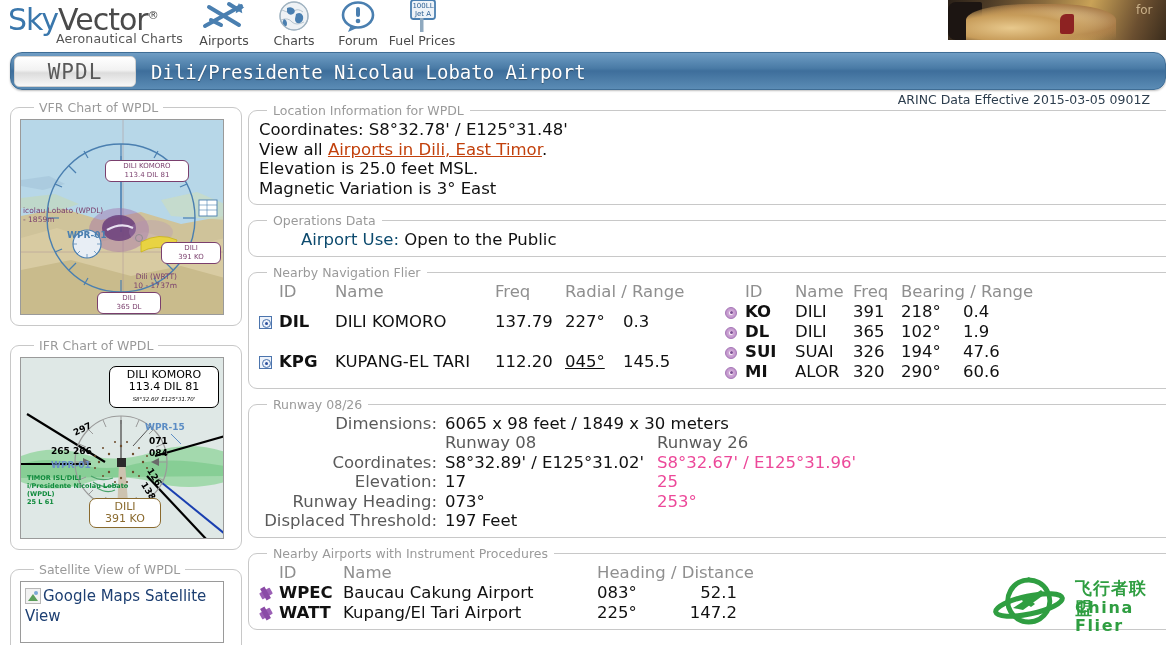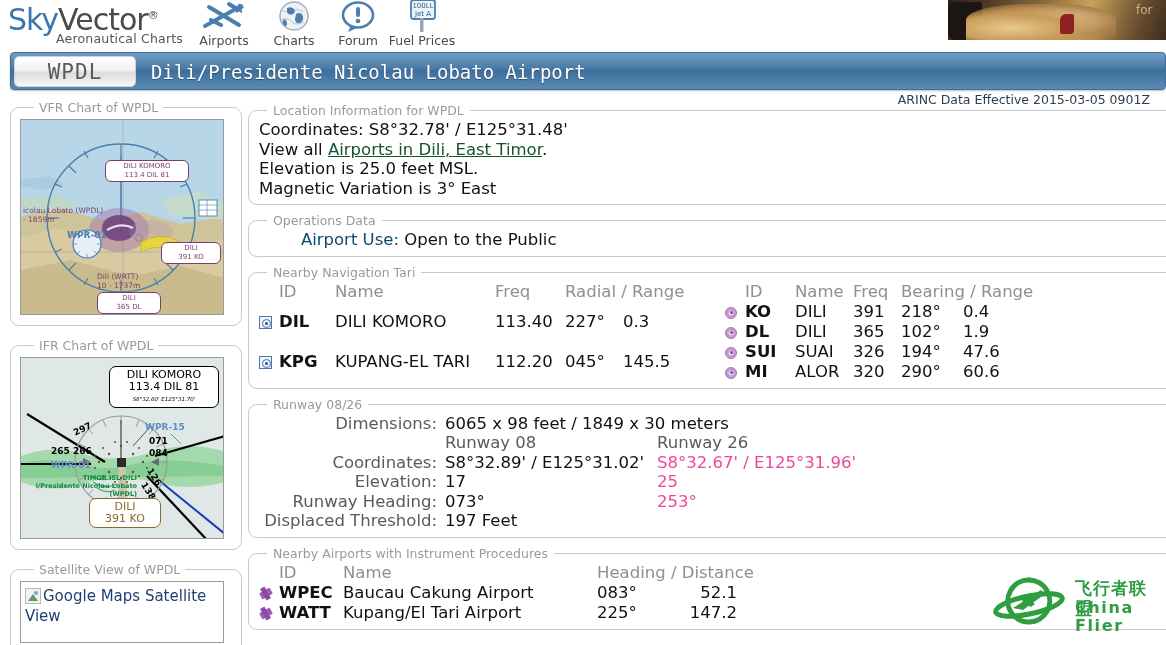--- a/index.html
+++ b/index.html
@@ -74,21 +74,21 @@
   }
 
   
   #titlebar-wrap {
     position: absolute; left: 10px; top: 52px;
     width: 1156px; height: 38px;
   }
   #titlebar {
     position: relative;
     height: 38px;
-    border-radius: 4px;
+    border-radius: 12px;
     background: linear-gradient(to bottom, #6f9dc4 0%, #4a7ba6 42%, #3e6e9b 50%, #5b8cb5 100%);
     border: 1px solid #3f6d95;
     box-shadow: 0 1px 2px rgba(0,0,0,0.25);
     overflow: hidden;
   }
   #title-id {
     position: absolute; left: 3px; top: 3px;
     width: 122px; height: 31px;
     border-radius: 5px;
     background: linear-gradient(to bottom, #ffffff 0%, #f2f2f2 45%, #dcdcdc 55%, #f7f7f7 100%);
@@ -183,21 +183,21 @@
     font-size: 12.5px; color: #9a9a9a;
     padding: 0 6px; margin-left: 18px;
   }
   .fs-body { padding: 0 10px 0 10px; }
 
   .info-line {
     font-size: 16.5px; color: #111;
     line-height: 19.5px;
     white-space: nowrap;
   }
-  a.link { color: #14532d; text-decoration: underline; cursor: pointer; }
+  a.link { color: #c2410c; text-decoration: underline; cursor: pointer; }
 
   .kv { font-size: 16.5px; line-height: 19.5px; white-space: nowrap; }
   .kv .k { color: #0c4a6e; display: inline-block; text-align: right; }
   .kv .v { color: #111; display: inline-block; }
 
   
   table.navtbl { border-collapse: collapse; font-size: 16.5px; }
   table.navtbl th {
     font-weight: normal; color: #8f8f8f;
     text-align: left; padding: 0 9px 0 0; line-height: 20px;
@@ -284,21 +284,21 @@
   .ifr-label {
     position:absolute; background:#fff; border:1px solid #000;
     border-radius:7px; text-align:center; padding:2px 3px;
     font-size:9px; line-height:11px; color:#000; white-space:nowrap;
   }
   .ifr-label2 {
     position:absolute; background:#fff; border:1px solid #8a6a2e;
     border-radius:7px; text-align:center; padding:2px 4px;
     font-size:9px; line-height:11px; color:#8a6a2e; white-space:nowrap;
   }
-  .grn-txt { position:absolute; color:#0f8a3c; font-size:6.5px; line-height:8px; text-align:right; font-weight:bold;}
+  .grn-txt { position:absolute; color:#0f8a3c; font-size:6.5px; line-height:8px; text-align:left; font-weight:bold;}
   .blu-txt { position:absolute; color:#5b8cc4; font-size:9px; font-weight:bold;}
   .blk-txt { position:absolute; color:#000; font-size:9px; font-weight:bold;}
 </style>
 </head>
 <body>
 
 <div id="header">
 
   <div id="logo-block">
     <div id="logo-sky">
@@ -438,21 +438,21 @@
       </svg>
       <div class="mini-label" style="left:84px; top:40px; width:84px;">
         <span>DILI KOMORO</span><br>
         <span>113.4 DIL 81</span>
       </div>
       <div style="position:absolute;left:2px;top:86px;color:#7a3f6d;font-size:7.5px;line-height:9px;">
         <span>icolau Lobato (WPDL)</span><br>
         <span>- 1859m</span>
       </div>
       <div style="position:absolute;left:46px;top:110px;color:#4a7fb0;font-size:9px;font-weight:bold;">WPR-01</div>
-      <div style="position:absolute;left:76px;top:152px;color:#7a3f6d;font-size:7.5px;line-height:9px;text-align:left;width:80px;">
+      <div style="position:absolute;left:76px;top:152px;color:#7a3f6d;font-size:7.5px;line-height:9px;text-align:right;width:80px;">
         <span>Dili (WRTT)</span><br>
         <span>10 - 1737m</span>
       </div>
       <div class="mini-label" style="left:76px; top:172px; width:64px;">
         <span>DILI</span><br>
         <span>365 DL</span>
       </div>
       <div class="mini-label" style="left:140px; top:122px; width:60px;">
         <span>DILI</span><br>
         <span>391 KO</span>
@@ -583,49 +583,49 @@
     <legend>Operations Data</legend>
     <div class="fs-body">
       <div class="kv">
         <span class="k" style="width:140px;">Airport Use:</span>
         <span class="v">Open to the Public</span>
       </div>
     </div>
   </fieldset>
 
   <fieldset class="fs">
-    <legend>Nearby Navigation Tari</legend>
+    <legend>Nearby Navigation Flier</legend>
     <div class="fs-body" style="display:flex;">
       <table class="navtbl">
         <thead>
           <tr>
             <th class="icn"></th>
             <th style="width:56px;">ID</th>
             <th style="width:160px;">Name</th>
             <th style="width:70px;">Freq</th>
             <th style="width:160px;">Radial / Range</th>
           </tr>
         </thead>
         <tbody>
           <tr>
             <td class="icn"><span class="vor-ic"></span></td>
             <td class="id">DIL</td>
             <td>DILI KOMORO</td>
-            <td>113.40</td>
+            <td>137.79</td>
             <td>
               <span style="display:inline-block;width:58px;">227°</span><span style="display:inline-block;">0.3</span>
             </td>
           </tr>
           <tr>
             <td class="icn"><span class="vor-ic"></span></td>
             <td class="id">KPG</td>
             <td>KUPANG-EL TARI</td>
             <td>112.20</td>
             <td>
-              <span style="display:inline-block;width:58px;">045°</span><span style="display:inline-block;">145.5</span>
+              <span style="display:inline-block;width:58px;text-decoration:underline;">045°</span><span style="display:inline-block;">145.5</span>
             </td>
           </tr>
         </tbody>
       </table>
 
       <table class="navtbl">
         <thead>
           <tr>
             <th class="icn"></th>
             <th style="width:50px;">ID</th>

